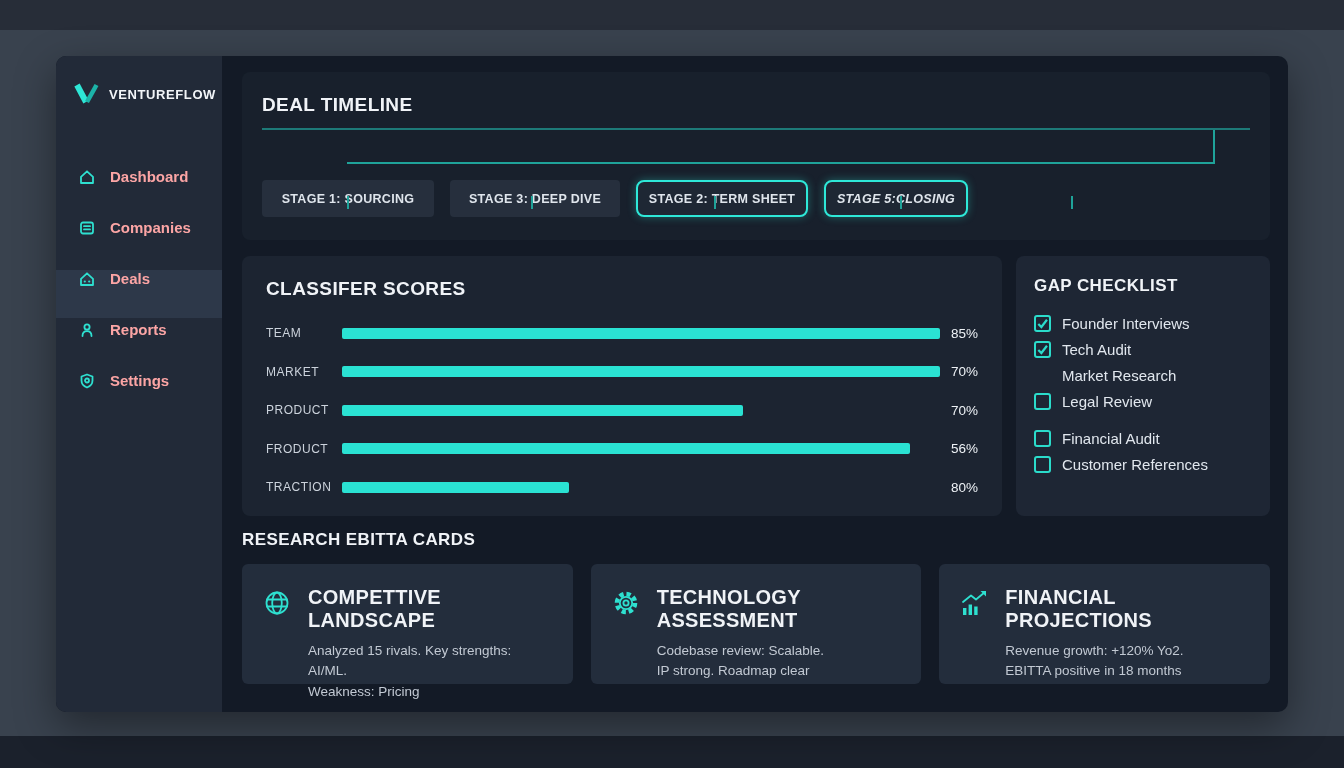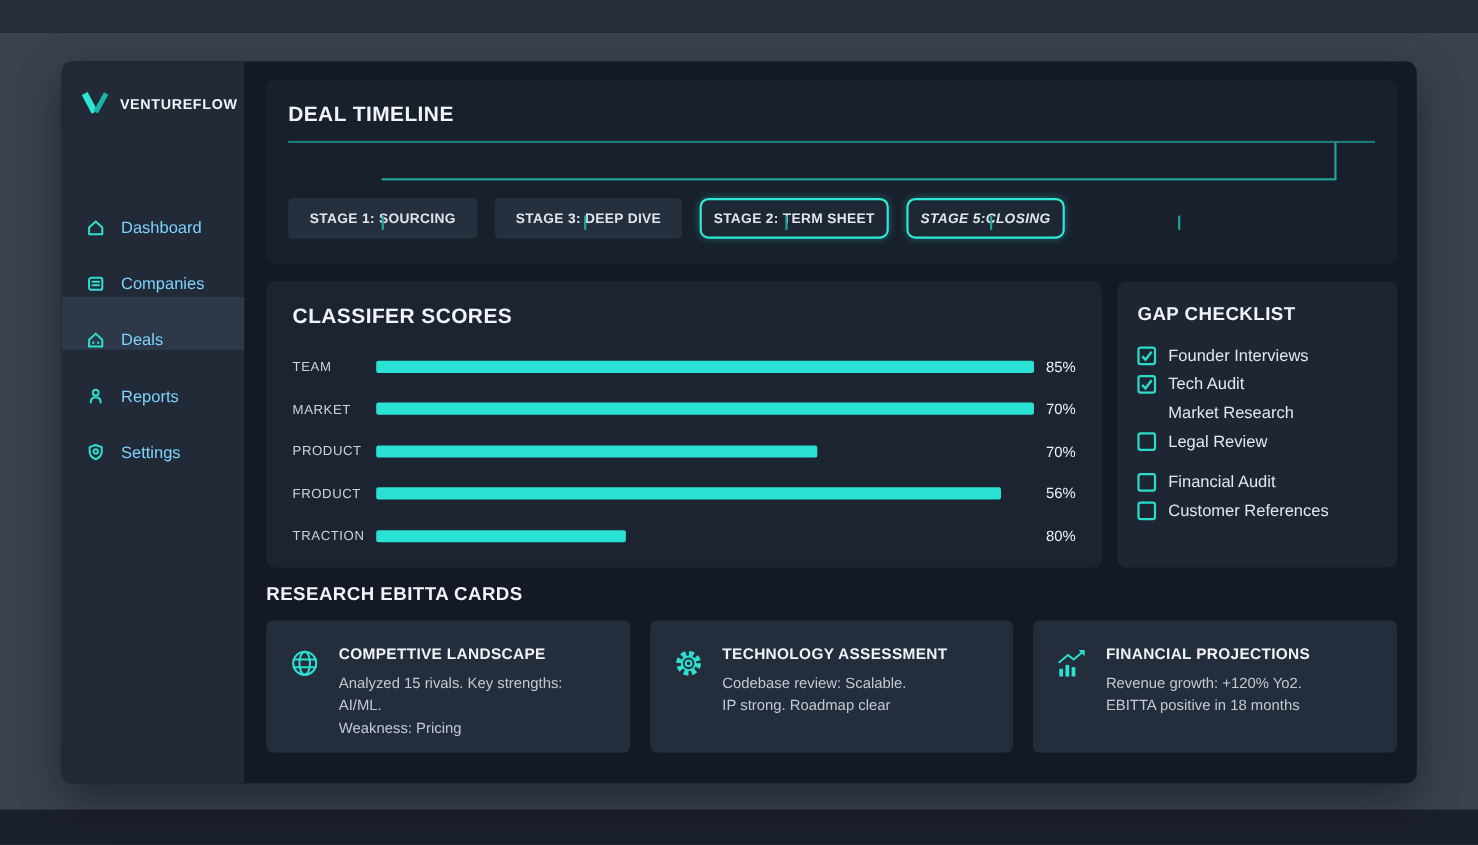--- a/index.html
+++ b/index.html
@@ -18,22 +18,22 @@
     background:#131a26; border-radius:10px; overflow:hidden; display:flex;
     box-shadow:0 14px 40px rgba(0,0,0,.4);
   }
 
   
   .sidebar { width:166px; flex:none; background:#222a38; padding-top:26px; }
   .logo { display:flex; align-items:center; gap:9px; padding-left:18px; }
   .logo-text { font-size:13px; font-weight:bold; letter-spacing:.6px; color:#f2f5f8; }
   .nav { margin-top:62px; }
   .nav-item {
-    display:flex; align-items:flex-end; gap:14px; height:48px; padding-left:22px;
-    font-size:15px; color:#7dd3fc; cursor:pointer; margin-bottom:3px;
+    display:flex; align-items:flex-start; gap:14px; height:48px; padding-left:22px;
+    font-size:15px; color:#fca5a5; cursor:pointer; margin-bottom:3px;font-weight:bold;
   }
   .nav-item.active { background:#2d3849; }
   .nav-icon { width:18px; height:18px; flex:none; display:block; }
 
   
   .main { flex:1; padding:16px 20px 0 20px; }
 
   .panel-timeline {
     background:#18202c; border-radius:8px; padding:22px 20px 0 20px; height:168px;
   }
@@ -74,21 +74,21 @@
   .checkbox svg { display:block; }
   .check-item.no-box .checkbox { visibility:hidden; }
 
   .research { margin-top:14px; }
   .cards { display:flex; gap:18px; margin-top:14px; }
   .card {
     flex:1; background:#232d3c; border-radius:6px; height:120px;
     padding:22px 20px; display:flex; gap:16px; cursor:pointer;
   }
   .card-icon { width:30px; height:30px; flex:none; margin-top:2px; }
-  .card-title { font-size:14px; font-weight:bold; letter-spacing:.3px; color:#f0f3f7; }
+  .card-title { font-size:20px; font-weight:bold; letter-spacing:.3px; color:#f0f3f7; }
   .card-body { margin-top:9px; font-size:13.5px; line-height:1.5; color:#c2c9d3; white-space:pre-line; }
 
   .stroke-accent { stroke:#2ee0d0; fill:none; stroke-width:1.8; stroke-linecap:round; stroke-linejoin:round; }
 </style>
 </head>
 <body>
 
 <div class="band-top"></div>
 <div class="band-bottom"></div>
 

